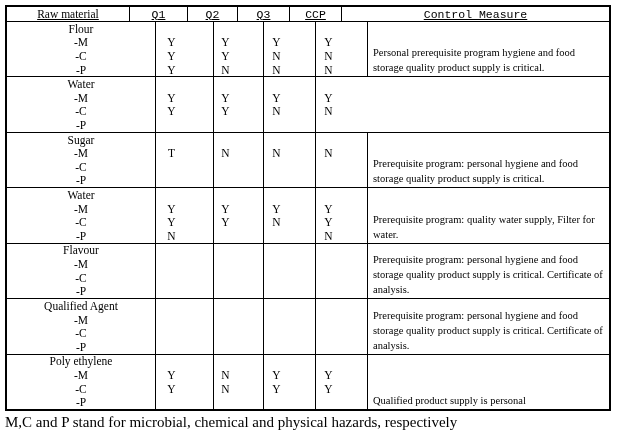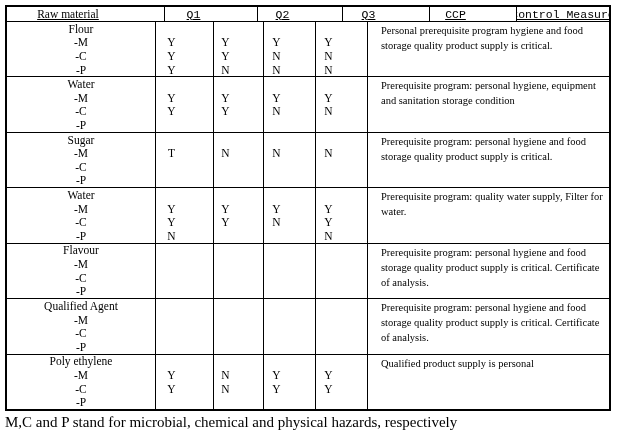--- a/index.html
+++ b/index.html
@@ -10,21 +10,20 @@
     position: absolute; left: 5px; top: 5px;
     width: 606px; height: 406px;
     border: 2px solid #000;
     display: flex; flex-direction: column;
     background: #fff;
   }
   .hdr {
     flex: 0 0 14px;
     display: grid;
     grid-template-columns: 122px 58px 50px 52px 52px 1fr;
-    gap: 35px;
   }
   .hcell {
     display: flex; align-items: center; justify-content: center;
     font-size: 11.5px; overflow: hidden;
   }
   .hcell + .hcell { border-left: 1px solid #000; font-family: Liberation Mono, monospace; }
   .hcell span { text-decoration: underline; white-space: nowrap; }
 
   .block {
     flex: 1;
@@ -32,22 +31,22 @@
     grid-template-columns: 122px 58px 50px 52px 52px 1fr;
     border-top: 1px solid #000;
   }
   .cell { display: grid; grid-template-rows: repeat(4, 1fr); overflow: hidden; margin-left: 26px; }
   .cell + .cell { border-left: 1px solid #000; }
   .ln {
     display: flex; align-items: center; justify-content: center;
     font-size: 11.5px; white-space: nowrap;
   }
   .c-cm {
-    display: flex; align-items: flex-start;
-    padding: 1px 2px 1px 13px;
+    display: flex; align-items: flex-end;
+    padding: 1px 2px 1px 5px;
   }
   .cmtext { font-size: 10.5px; line-height: 15px; }
 
   .footnote {
     position: absolute; left: 5px; top: 414px;
     font-size: 15px; white-space: nowrap;
   }
 </style>
 </head>
 <body>
@@ -135,23 +134,20 @@
       <div class="ln">Y</div>
       <div class="ln">N</div>
       <div class="ln"></div>
     </div>
     <div class="cell">
       <div class="ln"></div>
       <div class="ln">Y</div>
       <div class="ln">N</div>
       <div class="ln"></div>
     </div>
-    <div class="cell c-cm">
-      <div class="cmtext">Prerequisite program: personal hygiene, equipment and sanitation storage condition</div>
-    </div>
   </div>
 
   <div class="block">
     <div class="cell">
       <div class="ln">Sugar</div>
       <div class="ln">-M</div>
       <div class="ln">-C</div>
       <div class="ln">-P</div>
     </div>
     <div class="cell">

